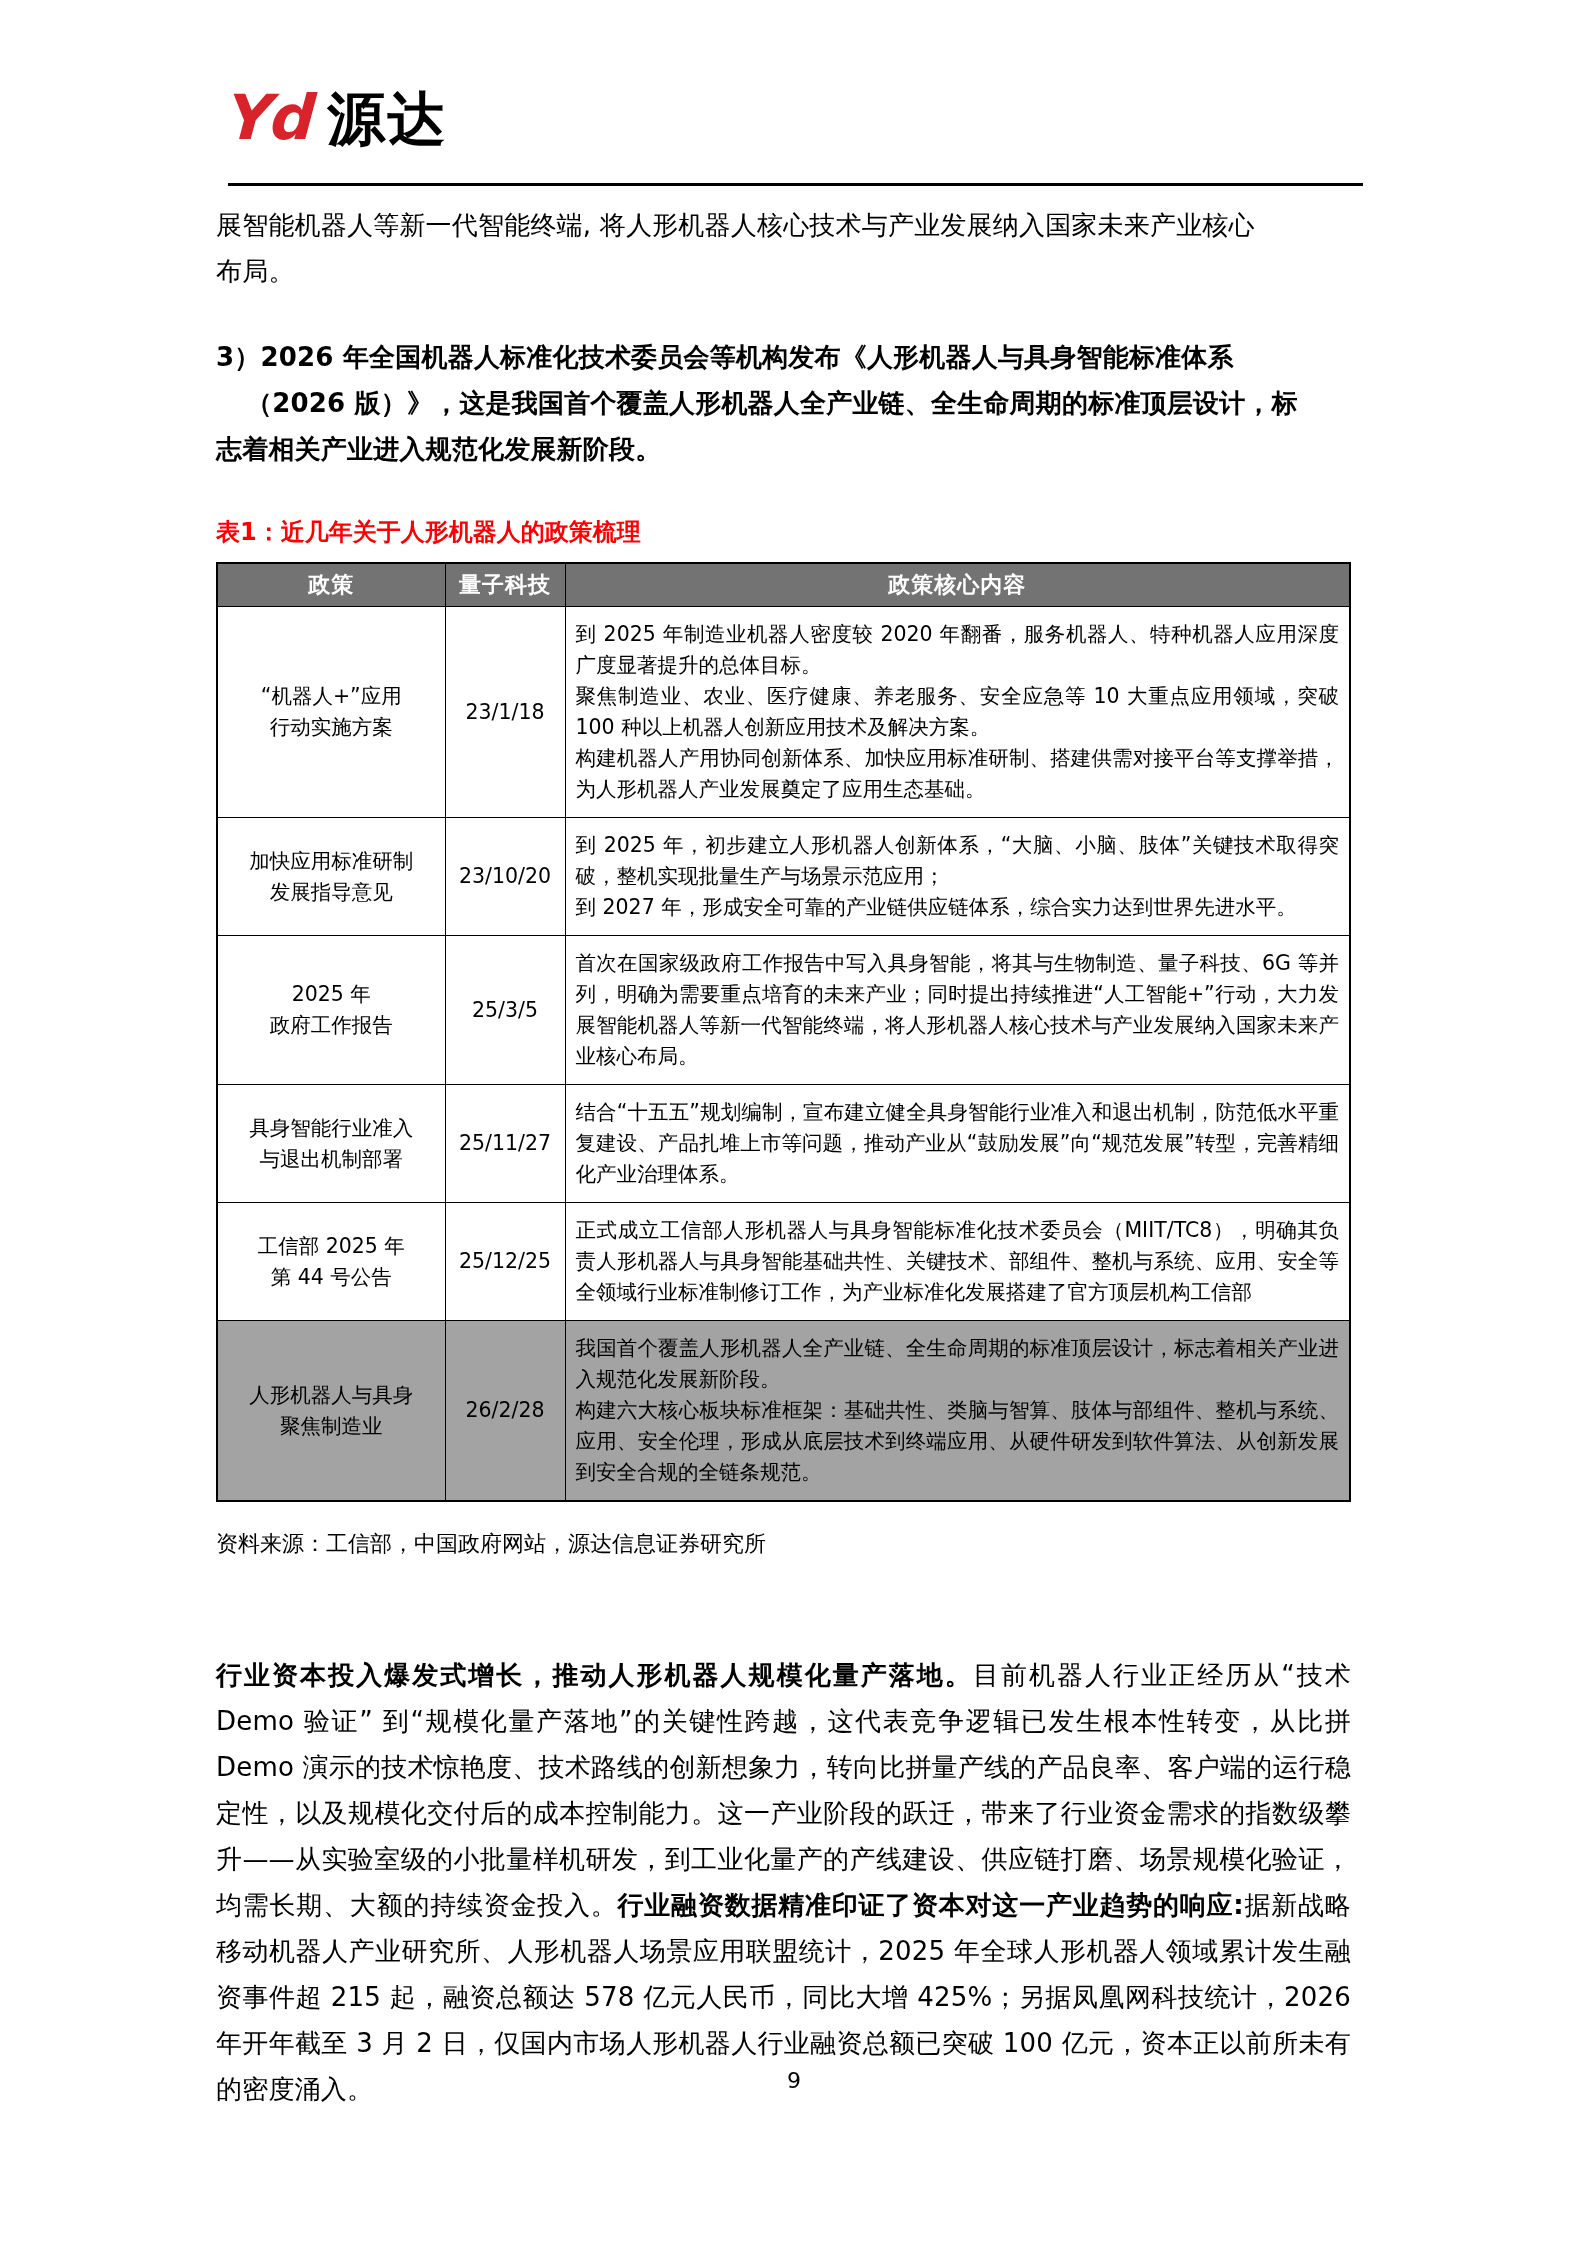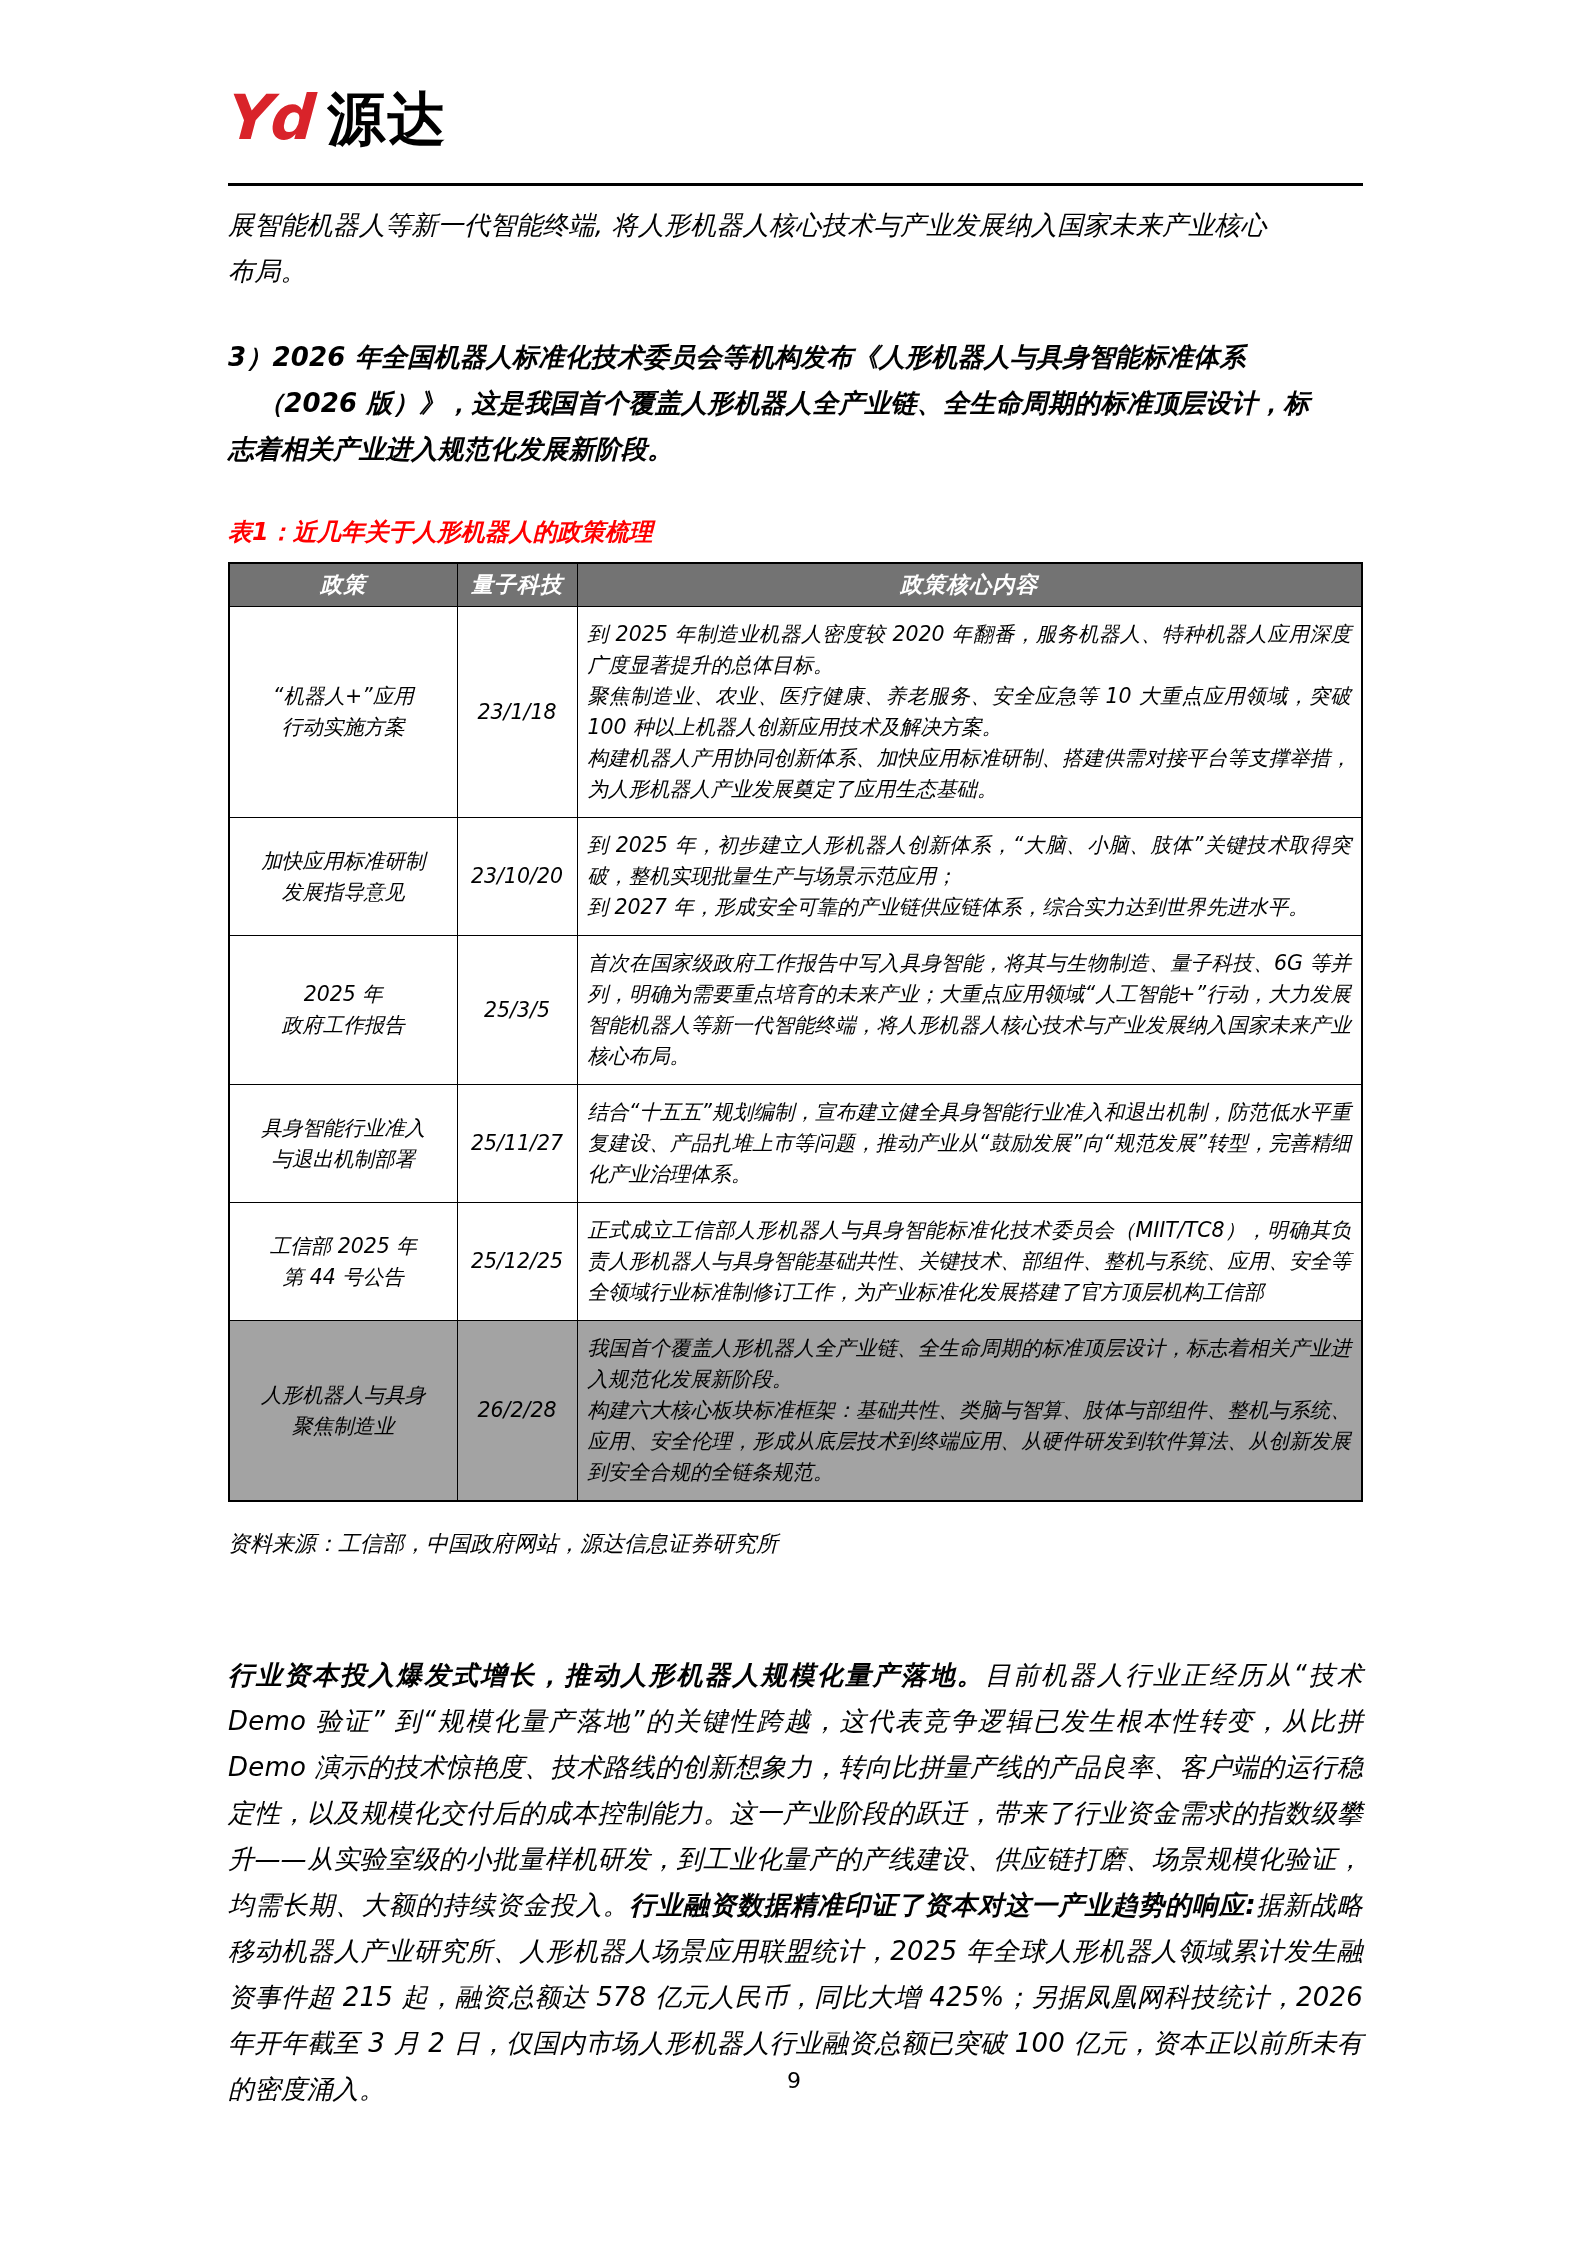--- a/index.html
+++ b/index.html
@@ -60,24 +60,23 @@
     left: 228px;
     top: 183px;
     width: 1135px;
     height: 3px;
     background: #000000;
   }
 
   
   .content {
     position: absolute;
-    left: 228px;
+    left: 216px;
     top: 196px;
     width: 1135px;
-    font-style: italic;
   }
   p.body {
     margin: 0 0 0 0;
     font-size: 26px;
     line-height: 46px;
     text-align: justify;
     text-justify: inter-ideograph;
     letter-spacing: 0.2px;
   }
   p.cont-top {
@@ -250,21 +249,21 @@
           </td>
         </tr>
 
         <tr>
           <td class="c-policy">
             <span>2025 年</span><br>
             <span>政府工作报告</span>
           </td>
           <td class="c-date">25/3/5</td>
           <td class="c-content">
-            <span class="para">首次在国家级政府工作报告中写入具身智能，将其与生物制造、量子科技、6G 等并列，明确为需要重点培育的未来产业；大重点应用领域“人工智能+”行动，大力发展智能机器人等新一代智能终端，将人形机器人核心技术与产业发展纳入国家未来产业核心布局。</span>
+            <span class="para">首次在国家级政府工作报告中写入具身智能，将其与生物制造、量子科技、6G 等并列，明确为需要重点培育的未来产业；同时提出持续推进“人工智能+”行动，大力发展智能机器人等新一代智能终端，将人形机器人核心技术与产业发展纳入国家未来产业核心布局。</span>
           </td>
         </tr>
 
         <tr>
           <td class="c-policy">
             <span>具身智能行业准入</span><br>
             <span>与退出机制部署</span>
           </td>
           <td class="c-date">25/11/27</td>
           <td class="c-content">

